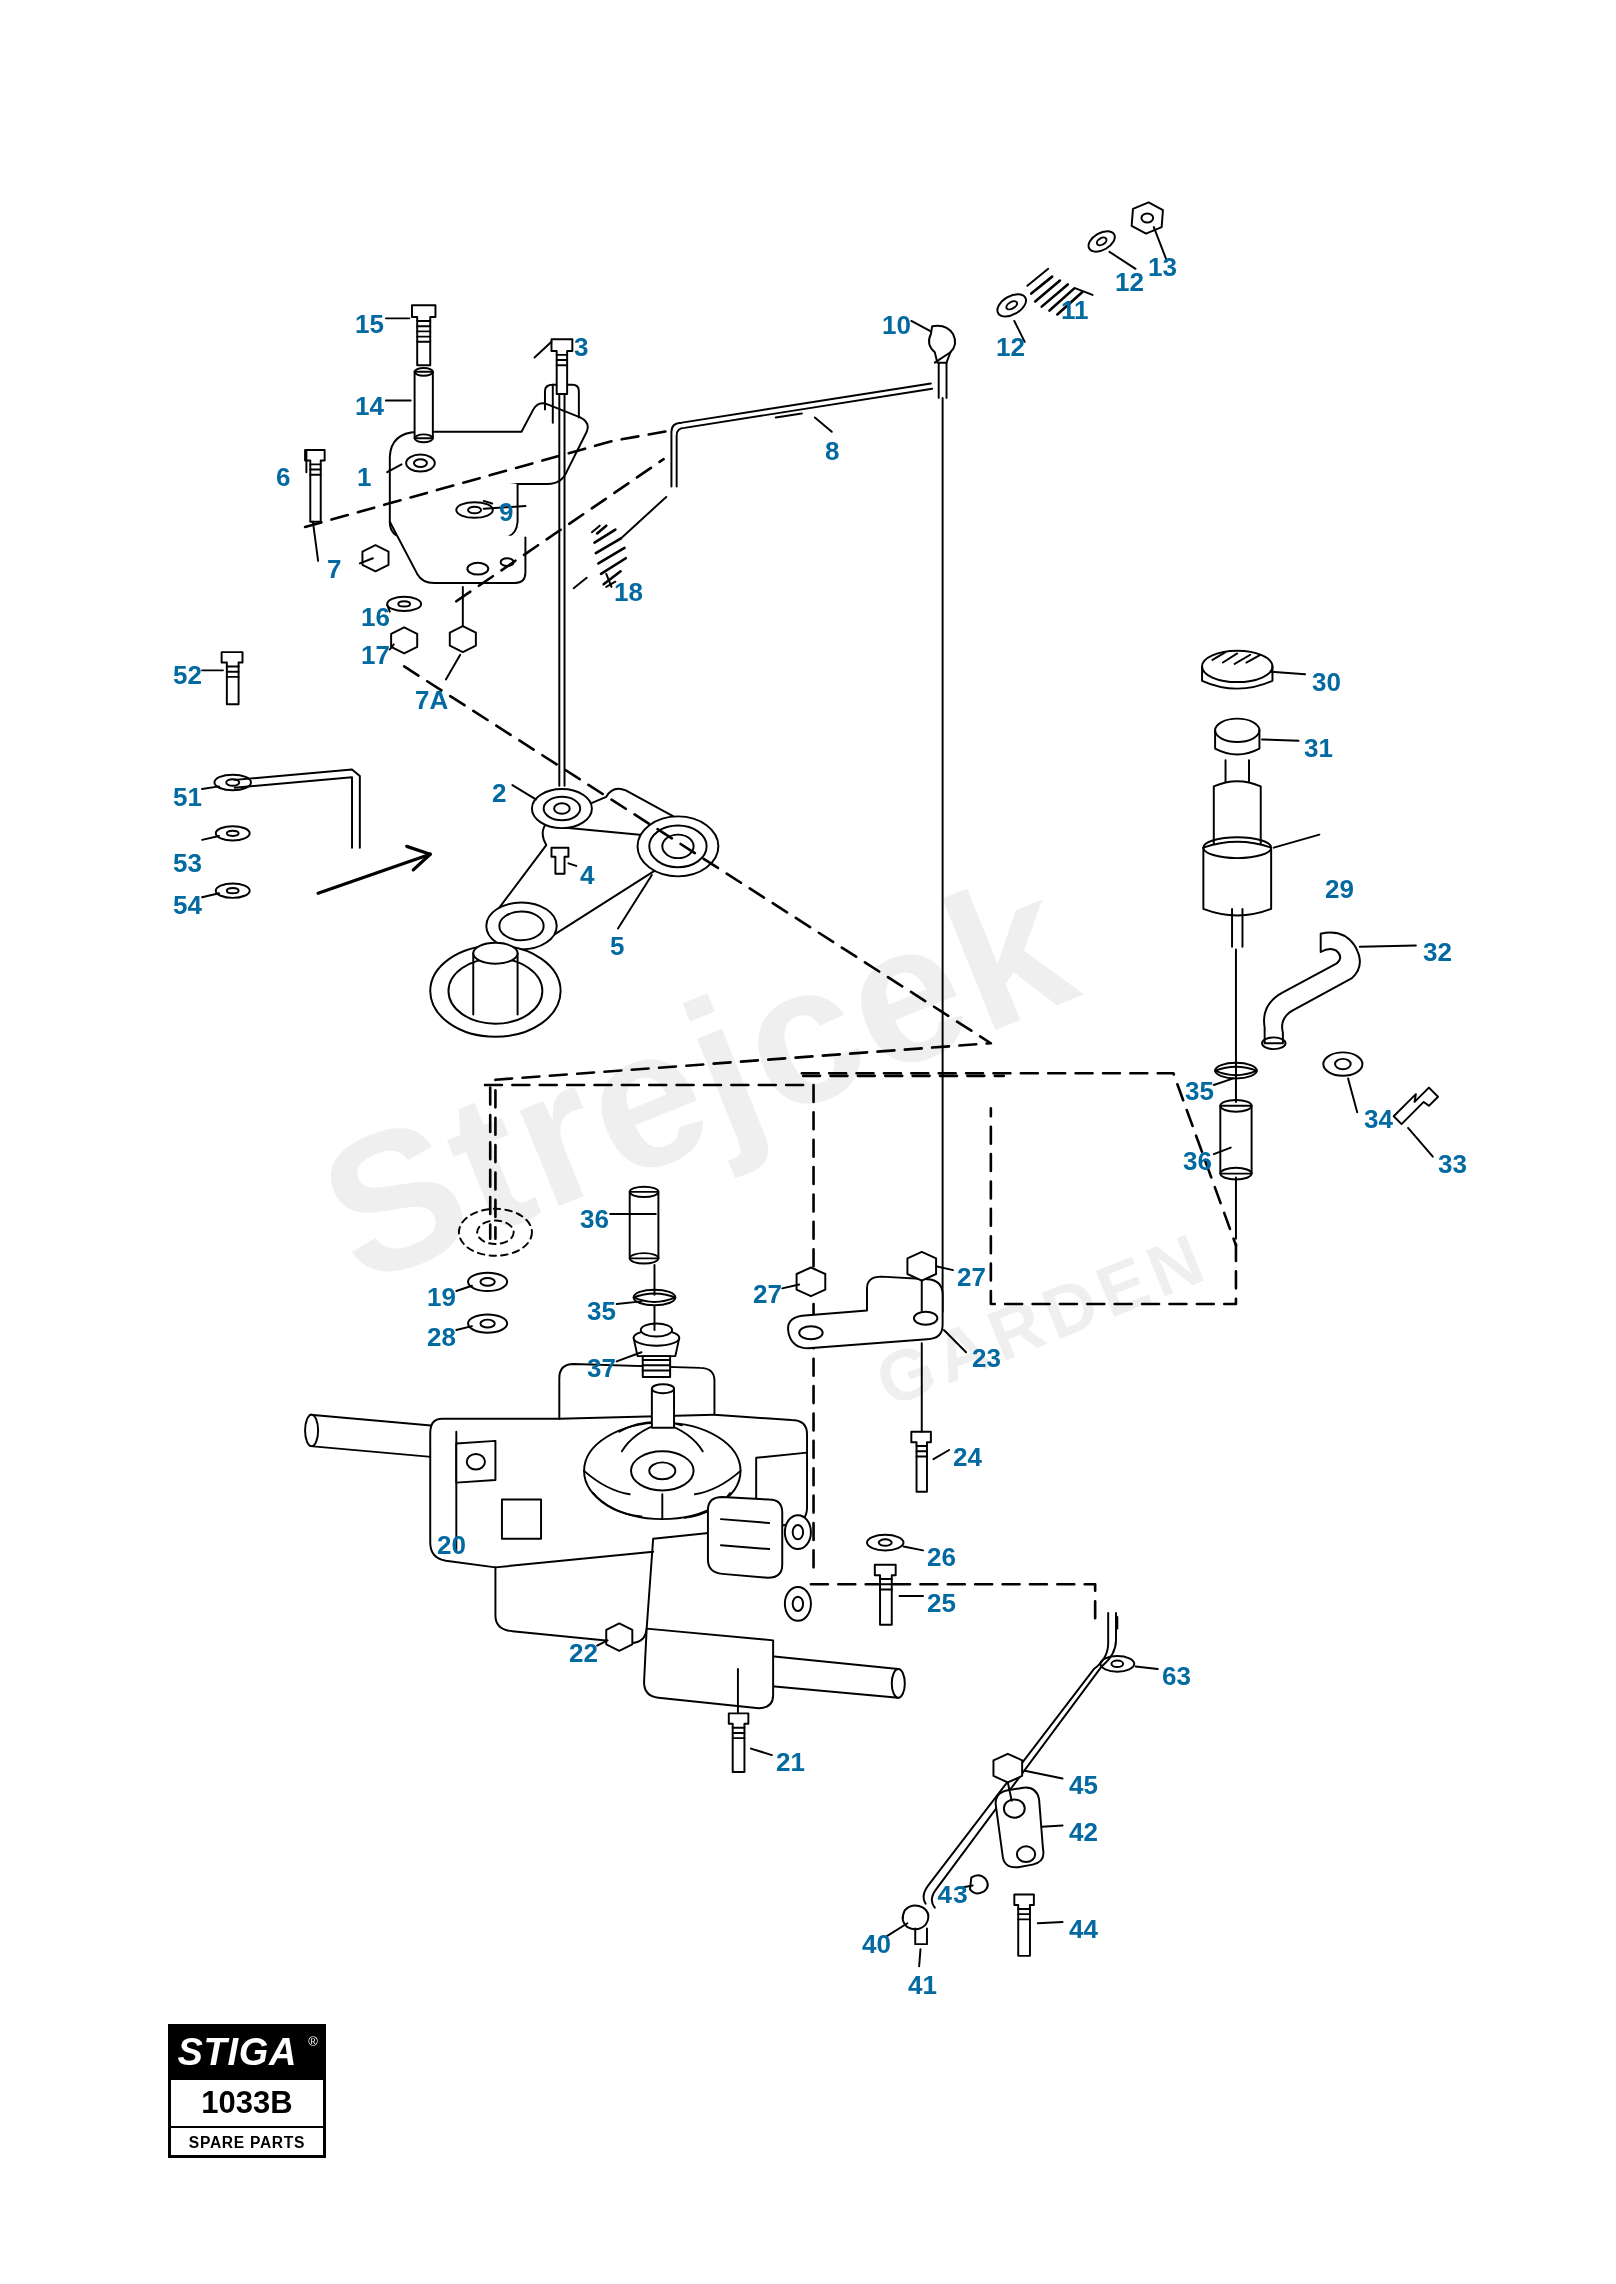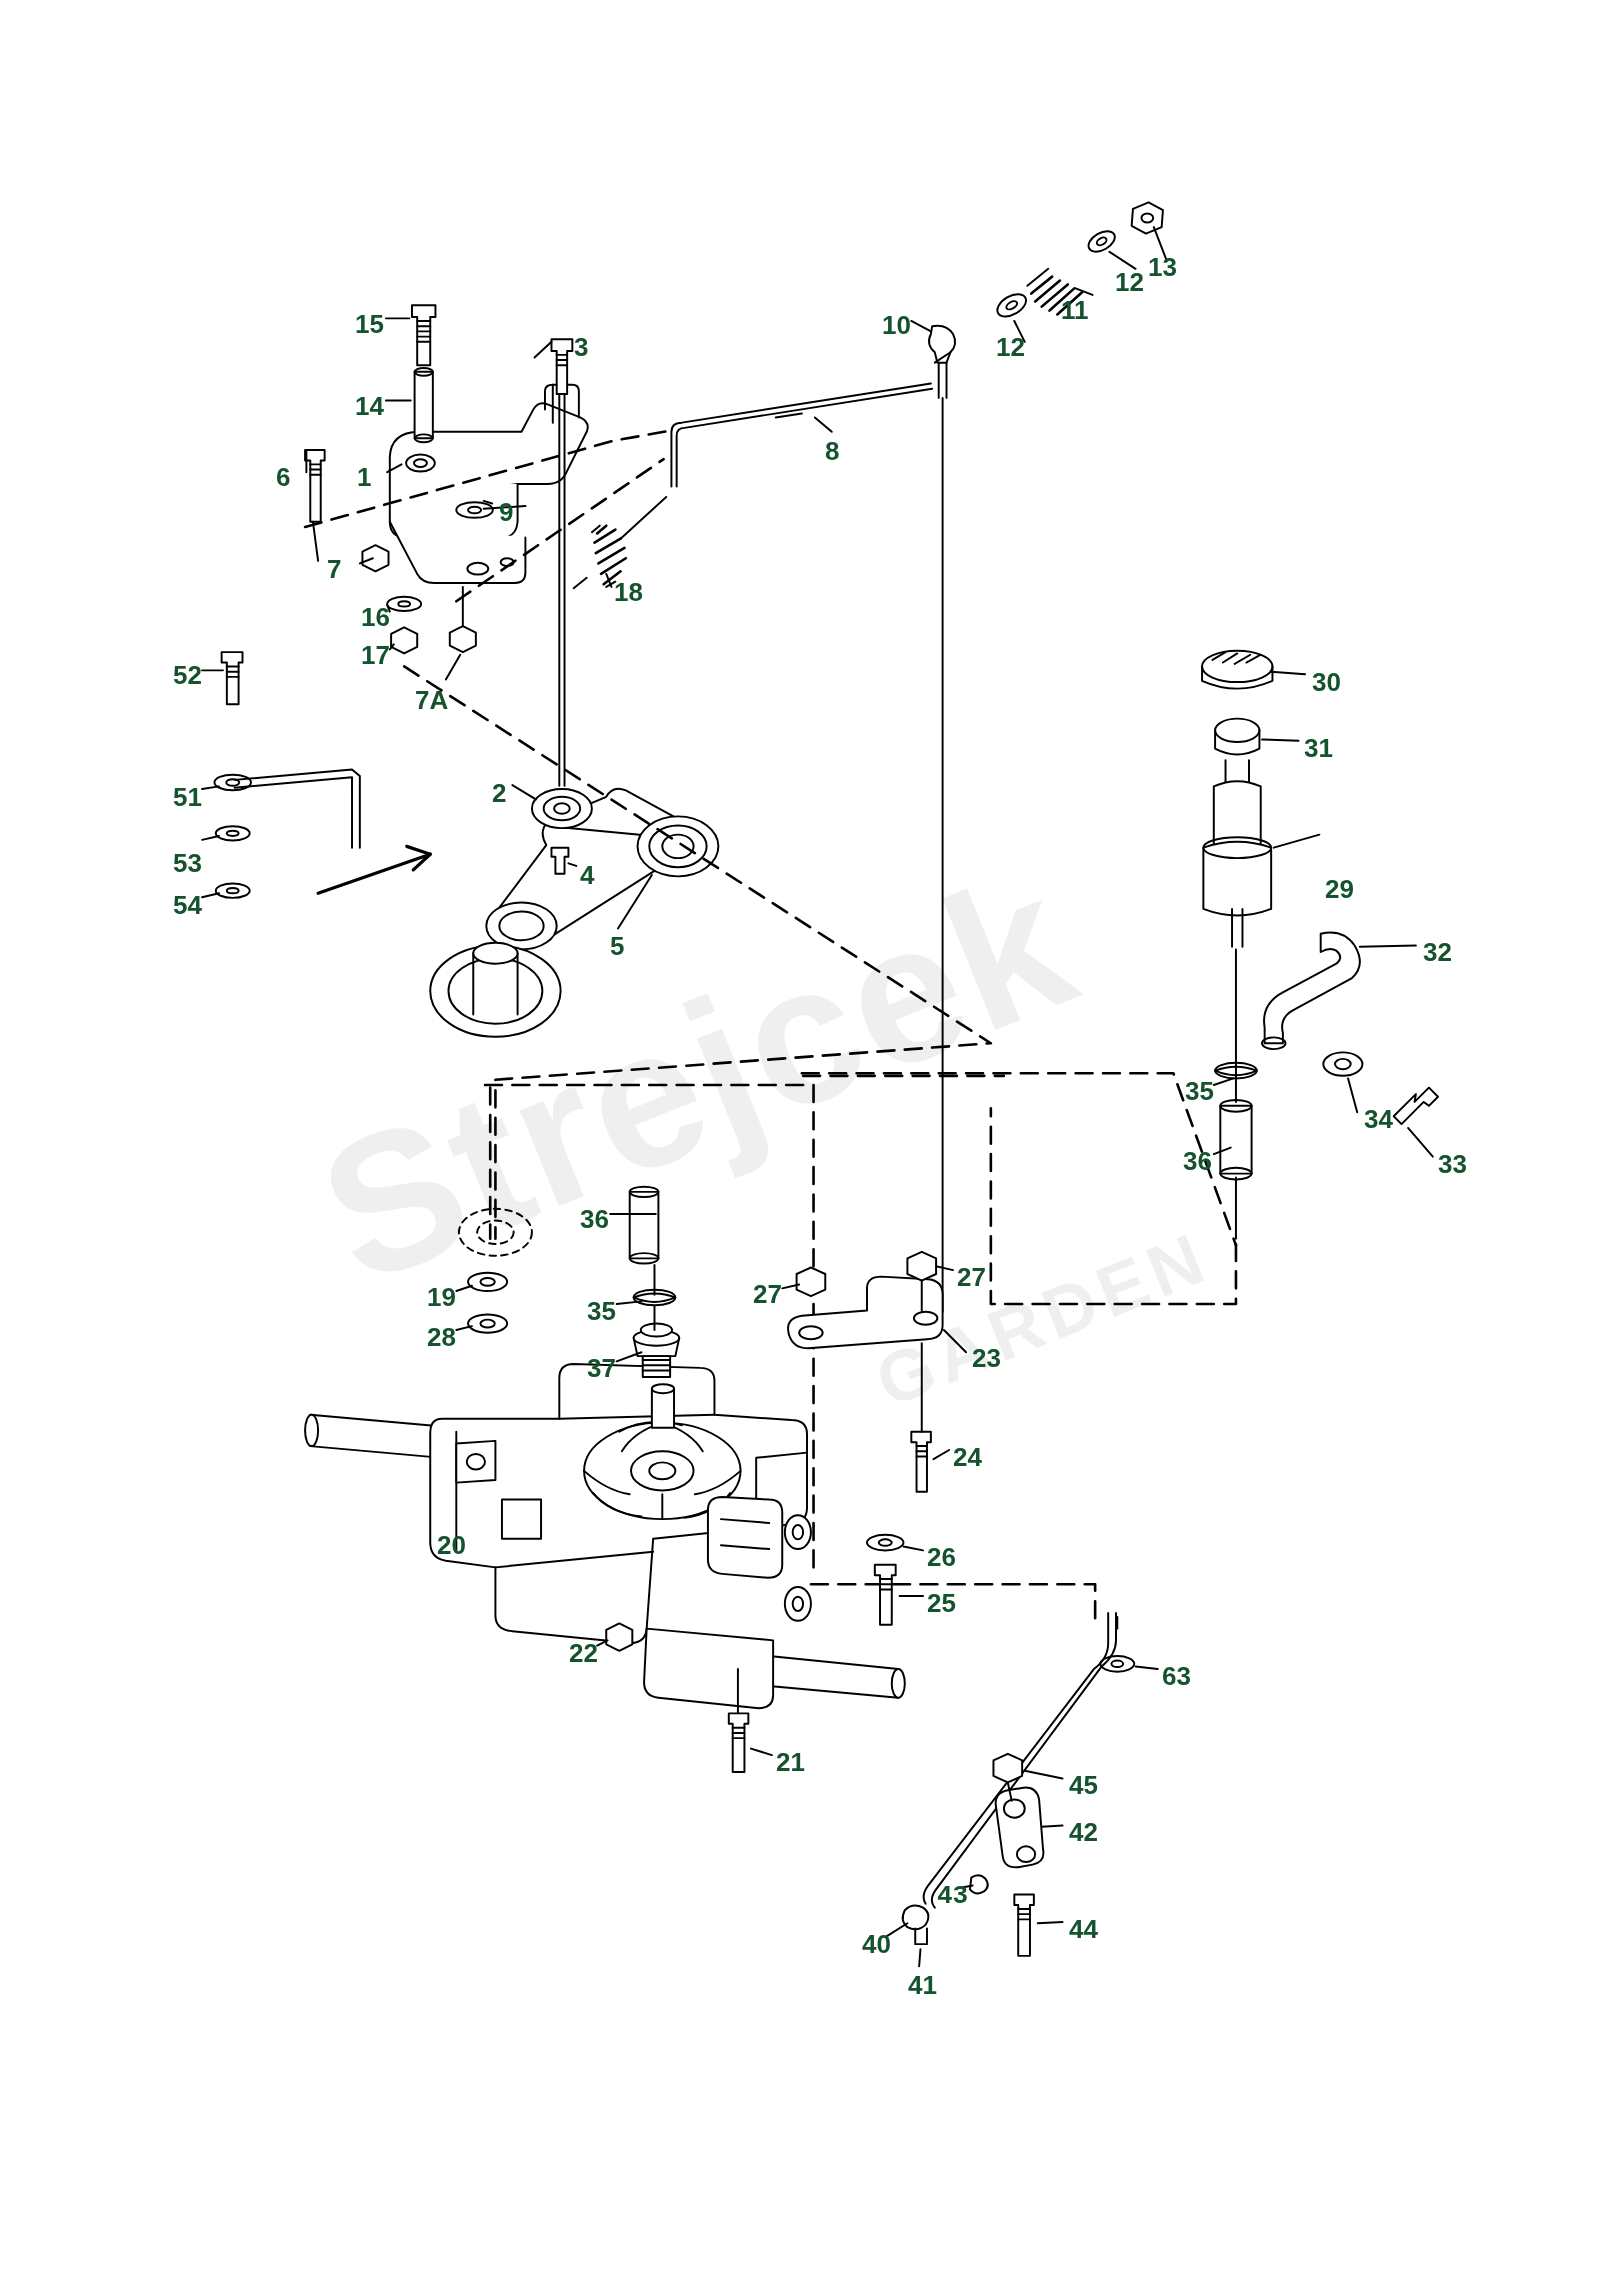--- a/index.html
+++ b/index.html
@@ -22,21 +22,21 @@
     left: 0;
     top: 0;
     width: 1616px;
     height: 2284px;
   }
   .callout {
     position: absolute;
     font-family: "Liberation Sans", sans-serif;
     font-size: 26px;
     font-weight: 700;
-    color: #14532d;
+    color: #0369a1;
     white-space: nowrap;
     line-height: 1;
   }
   .watermark {
     position: absolute;
     font-family: "Liberation Sans", sans-serif;
     font-weight: 700;
     color: #000000;
     opacity: 0.06;
     white-space: nowrap;
@@ -470,15 +470,23 @@
       <div class="callout" style="left: 1162px; top: 1663px;">63</div>
       <div class="callout" style="left: 776px; top: 1749px;">21</div>
       <div class="callout" style="left: 1069px; top: 1772px;">45</div>
       <div class="callout" style="left: 1069px; top: 1819px;">42</div>
       <div class="callout" style="left: 937px; top: 1883px; font-family: Liberation Mono, monospace;">43</div>
       <div class="callout" style="left: 1069px; top: 1916px;">44</div>
       <div class="callout" style="left: 862px; top: 1931px;">40</div>
       <div class="callout" style="left: 908px; top: 1972px;">41</div>
     </div>
 
+  <div id="logo-box">
+    <div id="logo-brand-row">
+      <span id="logo-brand">STIGA</span>
+      <span id="logo-reg">®</span>
+    </div>
+    <div id="logo-number">1033B</div>
+    <div id="logo-caption">SPARE PARTS</div>
+  </div>
 
 </div>
 
 
 </body></html>

